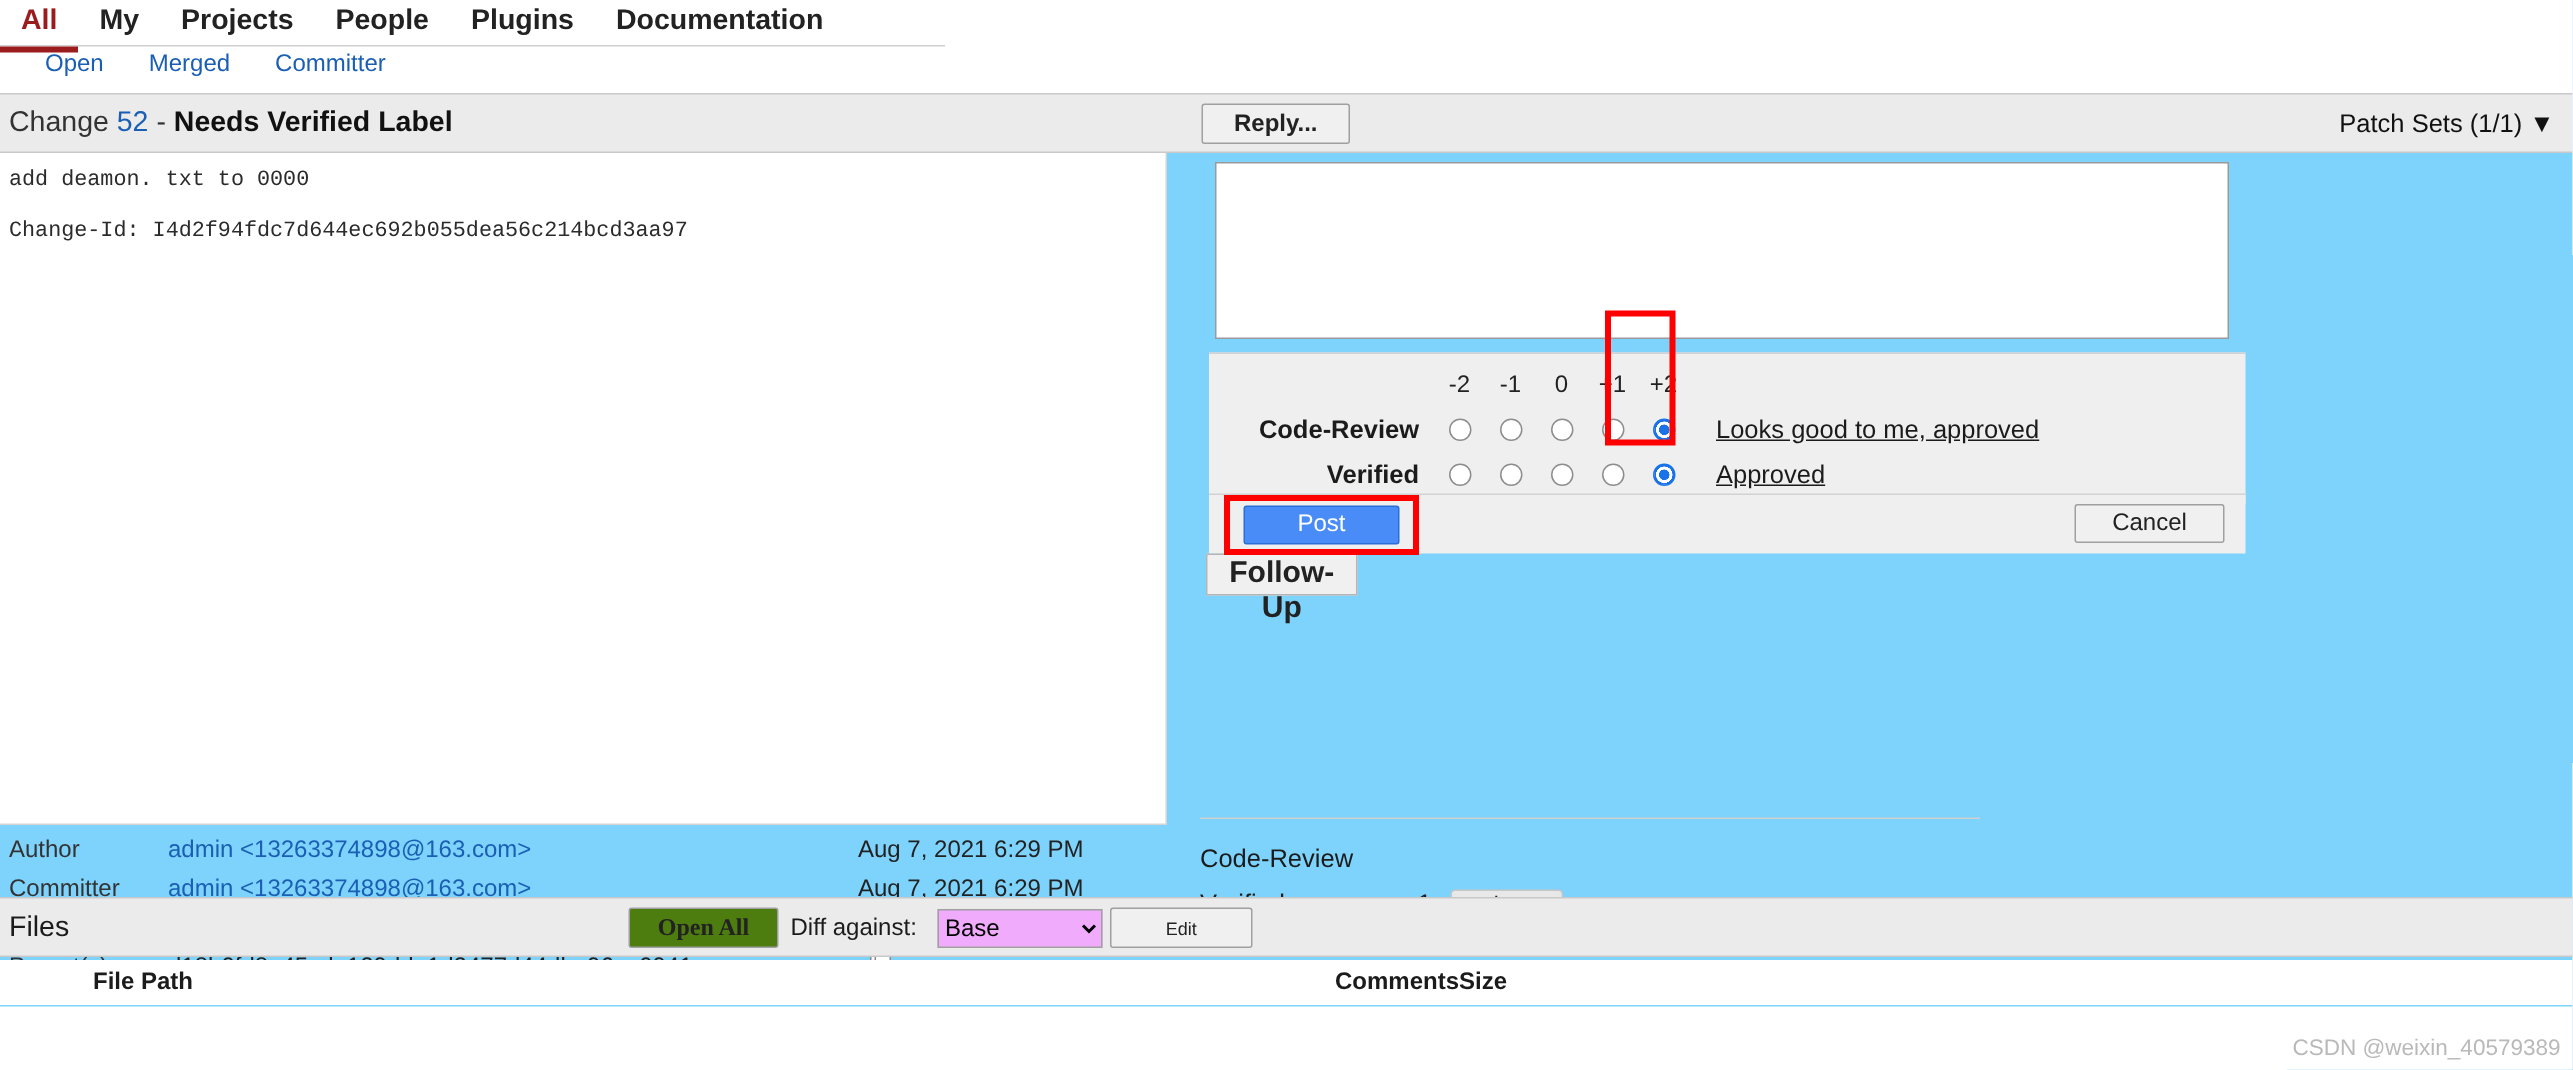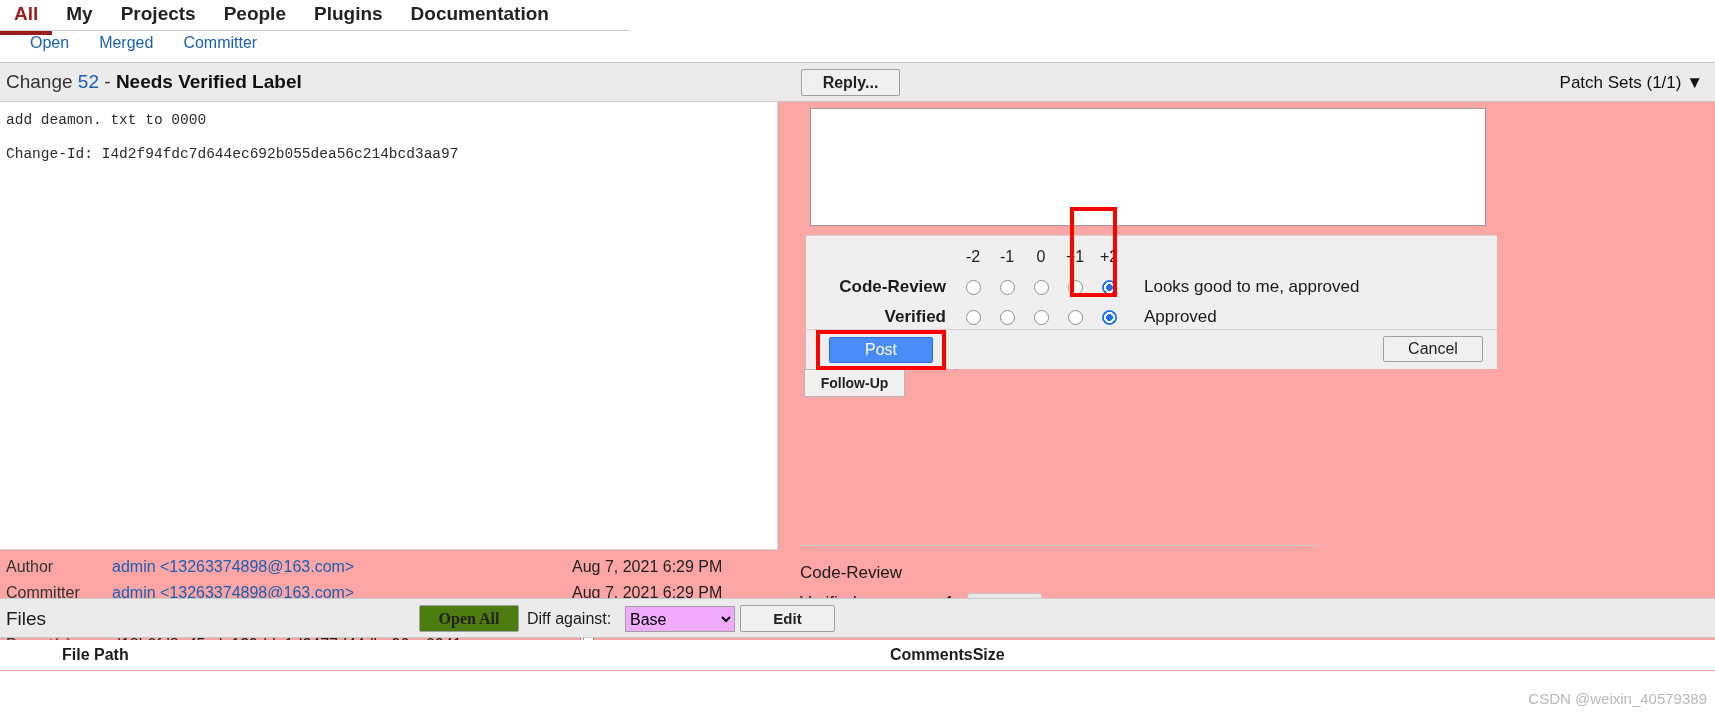--- a/index.html
+++ b/index.html
@@ -120,21 +120,21 @@
     font-size: 17px;
     color: #111111;
     white-space: nowrap;
     cursor: pointer;
   }
 
   
   #body-area {
     position: relative;
     height: 569px;
-    background: #fca5a5;
+    background: #7dd3fc;
   }
   #left-pane {
     position: absolute;
     left: 0; top: 0;
     width: 778px;
     height: 448px;
     border-right: 1px solid #d4d4d4;
     border-bottom: 1px solid #d4d4d4;
     background: #ffffff;
     padding: 8px 0 0 6px;
@@ -258,20 +258,21 @@
       radial-gradient(circle at 50% 50%,
         #1a73e8 0, #1a73e8 3.4px,
         #ffffff 3.6px, #ffffff 5.4px,
         #1a73e8 5.6px, #1a73e8 100%);
   }
   .vote-desc {
     padding-left: 18px;
     font-size: 17px;
     color: #1b1b1b;
     white-space: nowrap;
+    text-decoration: underline;
   }
   
   #annot-plus2 {
     position: absolute;
     left: 275px; top: 105px;
     width: 47px; height: 90px;
     border: 4px solid #ff0000;
     pointer-events: none;
     z-index: 30;
   }
@@ -316,21 +317,21 @@
     color: #222222;
     cursor: pointer;
     font-family: "Liberation Sans", sans-serif;
   }
   #followup-btn {
     position: absolute;
     left: 9px; top: 267px;
     width: 101px; height: 28px;
     background: #f0f0f0;
     border: 1px solid #b5b5b5;
-    font-size: 14px;
+    font-size: 20px;
     font-weight: bold;
     color: #222222;
     cursor: pointer;
     font-family: "Liberation Sans", sans-serif;
   }
 
   
   #labels-summary {
     position: absolute;
     left: 5px; top: 443px;
@@ -405,22 +406,22 @@
     border: 1px solid #a0a0a0;
     background: #f0abfc;
   }
   #edit-btn {
     position: absolute;
     left: 740px; top: 6px;
     width: 95px; height: 27px;
     background: #f0f0f0;
     border: 1px solid #a0a0a0;
     border-radius: 2px;
-    font-size: 15px;
-    font-weight: bold;
+    font-size: 12px;
+    font-weight: normal;
     color: #222222;
     cursor: pointer;
     font-family: "Liberation Sans", sans-serif;
   }
 
   
   #file-head {
     position: absolute;
     left: 0; top: 640px;
     width: 1715px;

